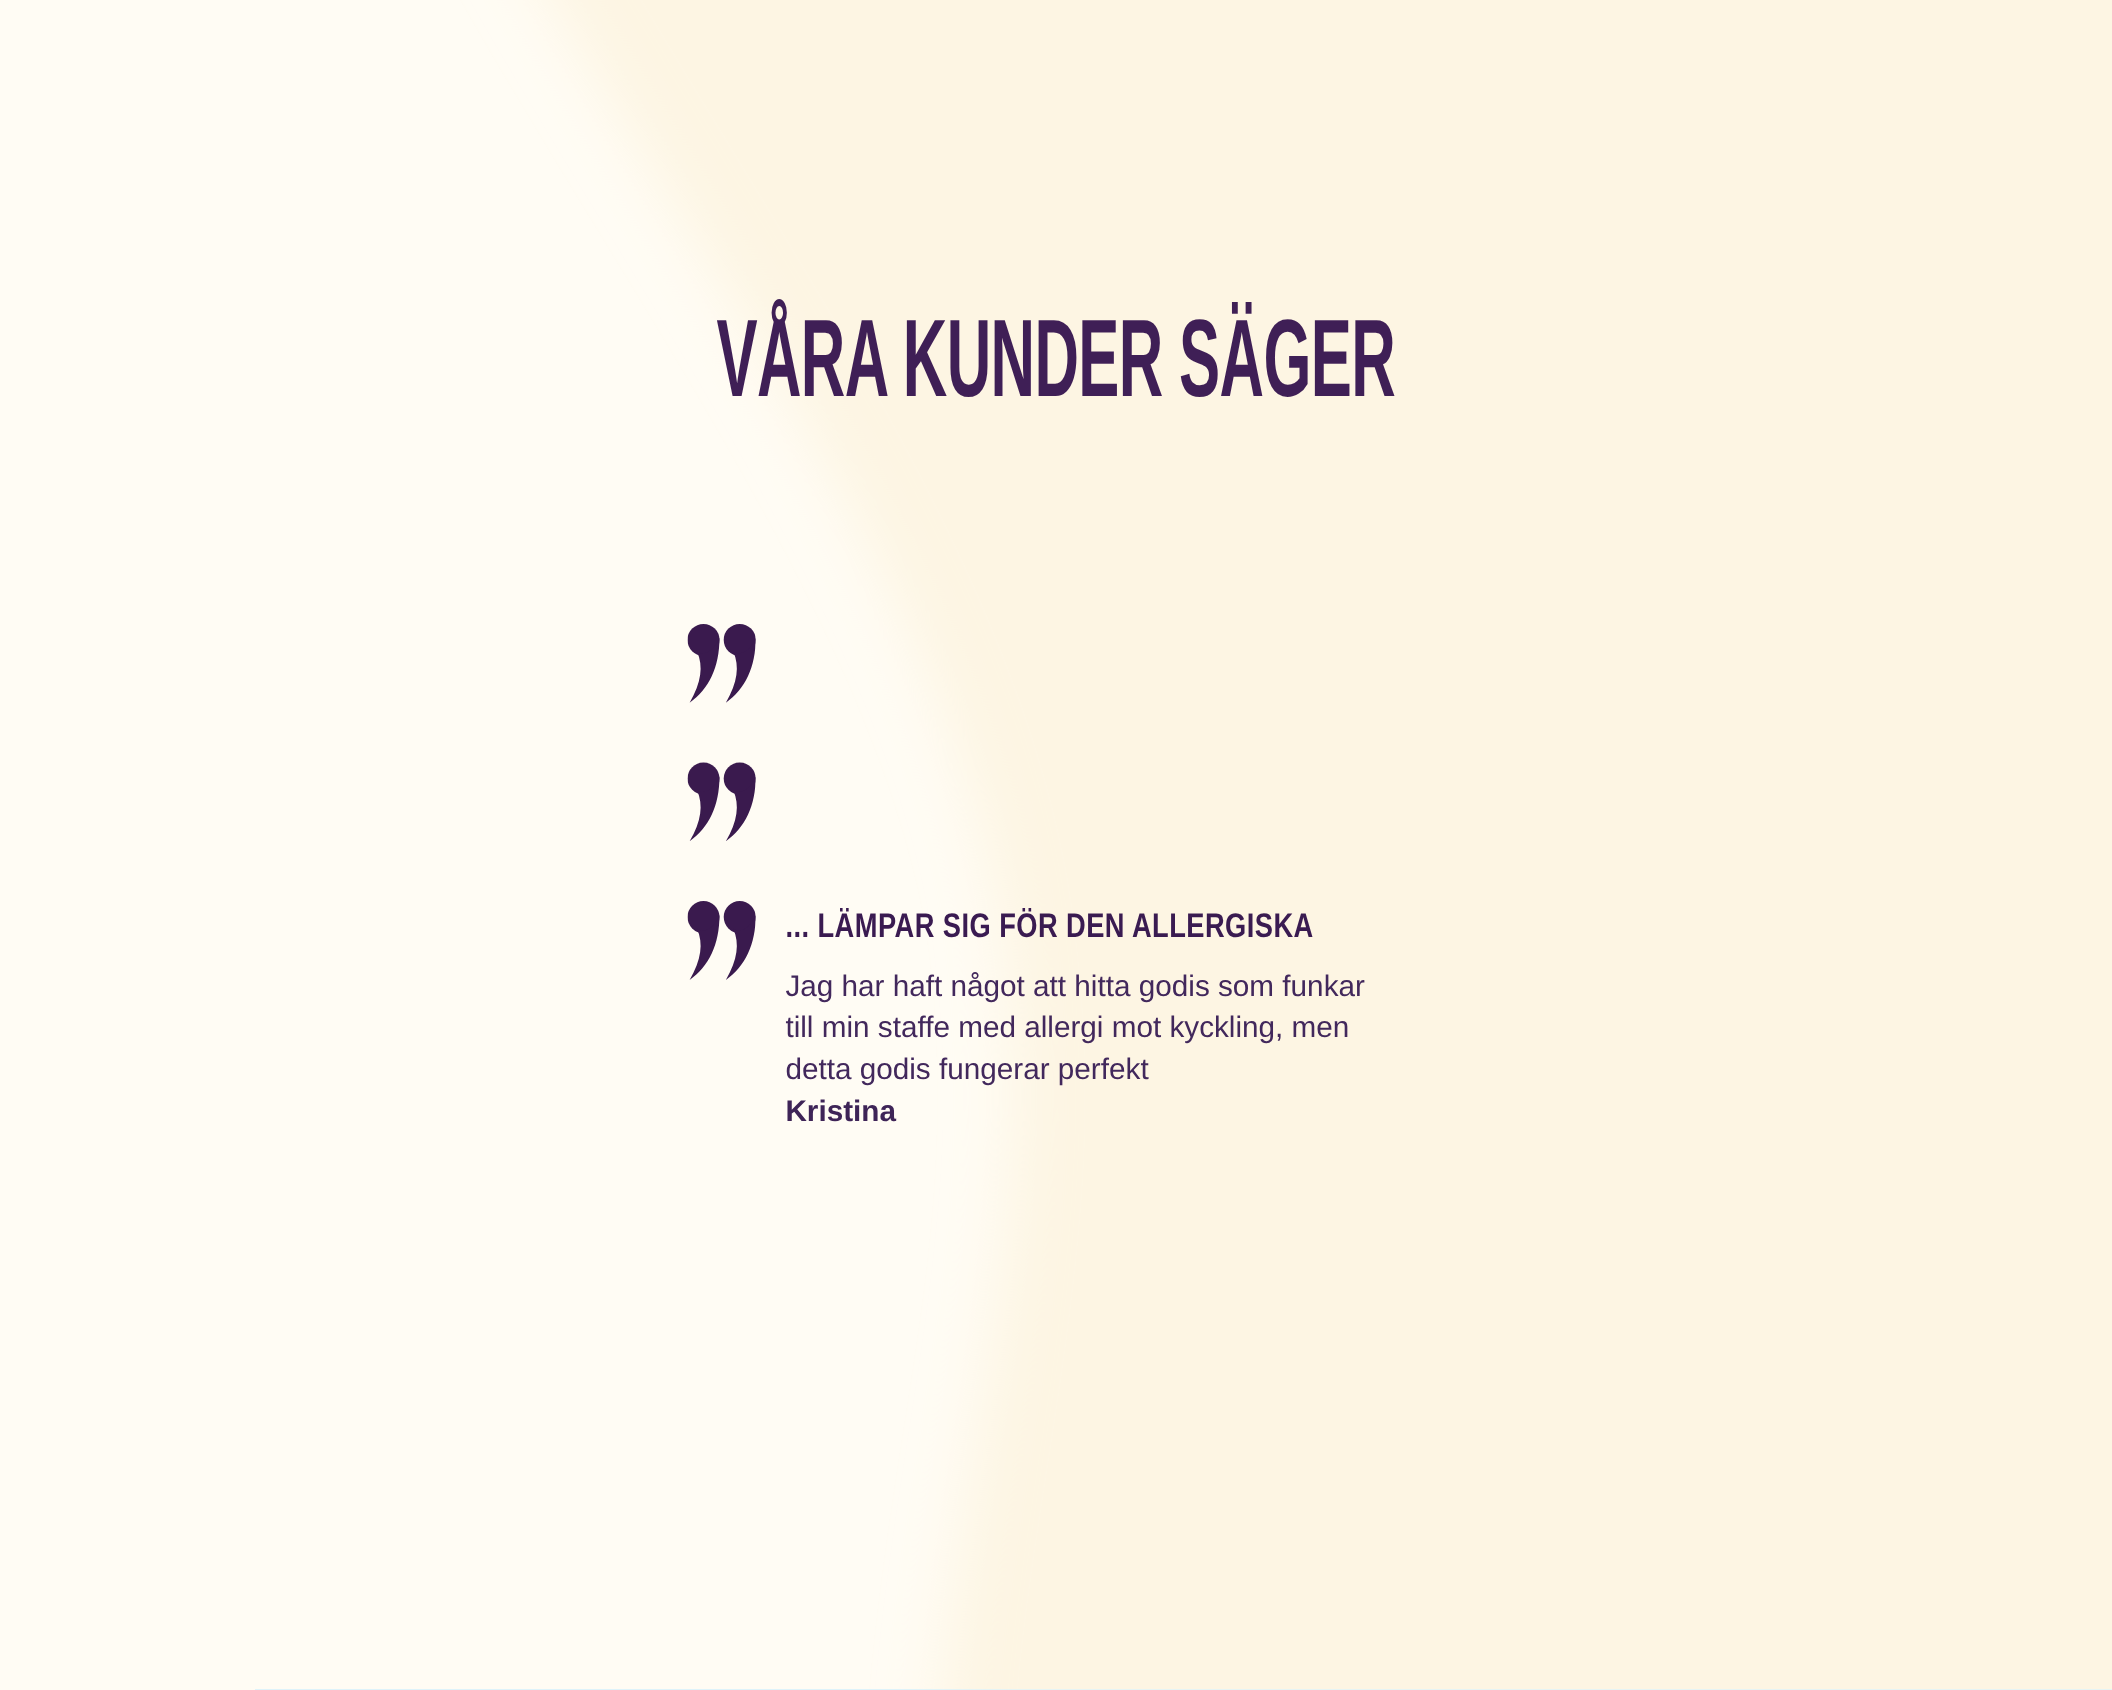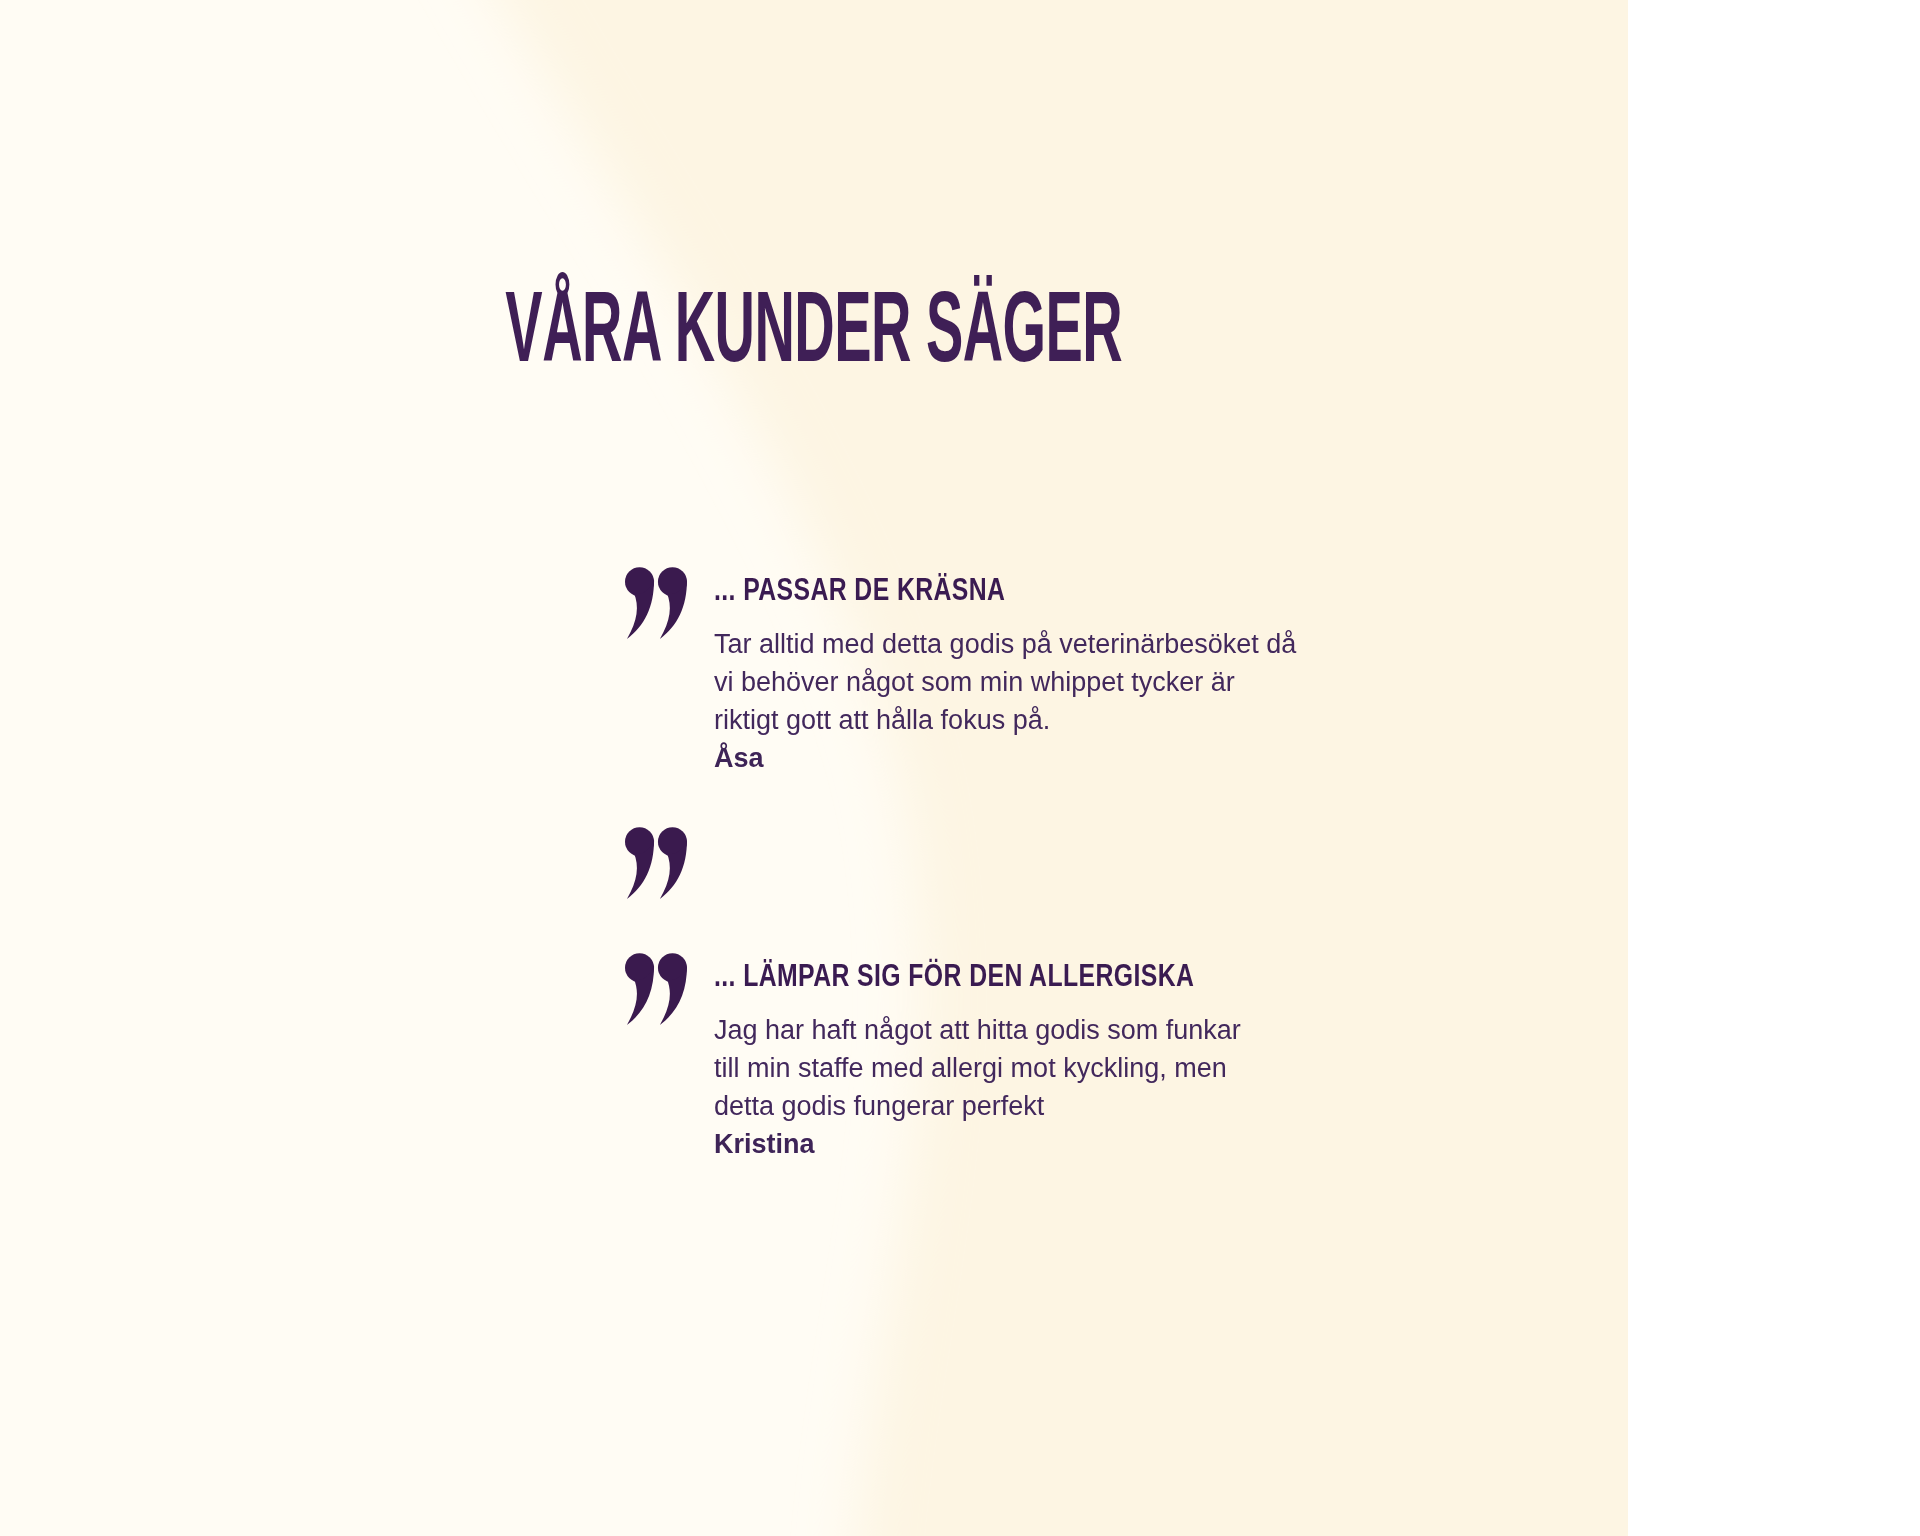--- a/index.html
+++ b/index.html
@@ -1,20 +1,20 @@
 <!DOCTYPE html>
 <html><head>
 <meta charset="utf-8">
 <style>
   html, body { margin: 0; padding: 0; }
   body { font-family: "Liberation Sans", sans-serif; }
 
   .page {
     position: relative;
-    width: 1628px;
+    width: 1920px;
     height: 1536px;
     background: #7dd3fc;
     overflow: hidden;
   }
 
   .bg-svg {
     position: absolute;
     top: 0; left: 0;
     width: 1920px; height: 1536px;
     display: block;
@@ -125,27 +125,20 @@
 
     <div class="testimonial">
       <div class="q-icon-col">
         <svg width="62" height="78" viewBox="0 0 64 78" fill="#3a1a4e" aria-hidden="true">
           <circle cx="15" cy="16" r="15"></circle>
           <path d="M 30 14 C 30 42 20 62 2 75 C 13 56 15 41 9 27 C 15 31 24 28 30 14 Z"></path>
           <circle cx="49" cy="16" r="15"></circle>
           <path d="M 64 14 C 64 42 54 62 36 75 C 47 56 49 41 43 27 C 49 31 58 28 64 14 Z"></path>
         </svg>
       </div>
-      <div class="t-content">
-        <h2 class="t-heading"><span class="squeeze">... PASSAR DE KRÄSNA</span></h2>
-        <p class="t-quote">Tar alltid med detta godis på veterinärbesöket då
-vi behöver något som min whippet tycker är
-riktigt gott att hålla fokus på.</p>
-        <p class="t-author">Åsa</p>
-      </div>
     </div>
 
     <div class="testimonial">
       <div class="q-icon-col">
         <svg width="62" height="78" viewBox="0 0 64 78" fill="#3a1a4e" aria-hidden="true">
           <circle cx="15" cy="16" r="15"></circle>
           <path d="M 30 14 C 30 42 20 62 2 75 C 13 56 15 41 9 27 C 15 31 24 28 30 14 Z"></path>
           <circle cx="49" cy="16" r="15"></circle>
           <path d="M 64 14 C 64 42 54 62 36 75 C 47 56 49 41 43 27 C 49 31 58 28 64 14 Z"></path>
         </svg>

